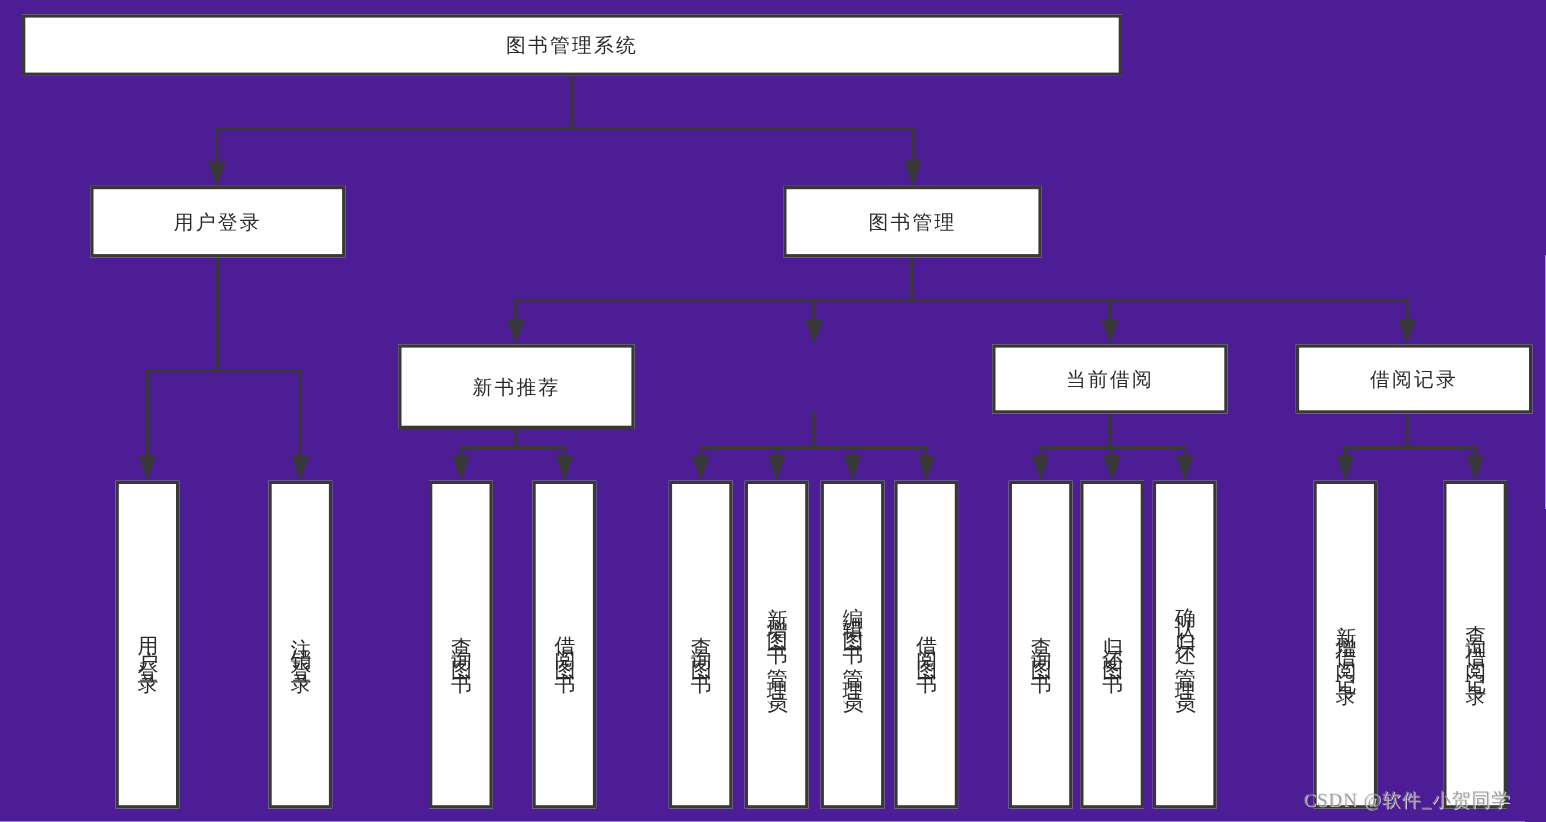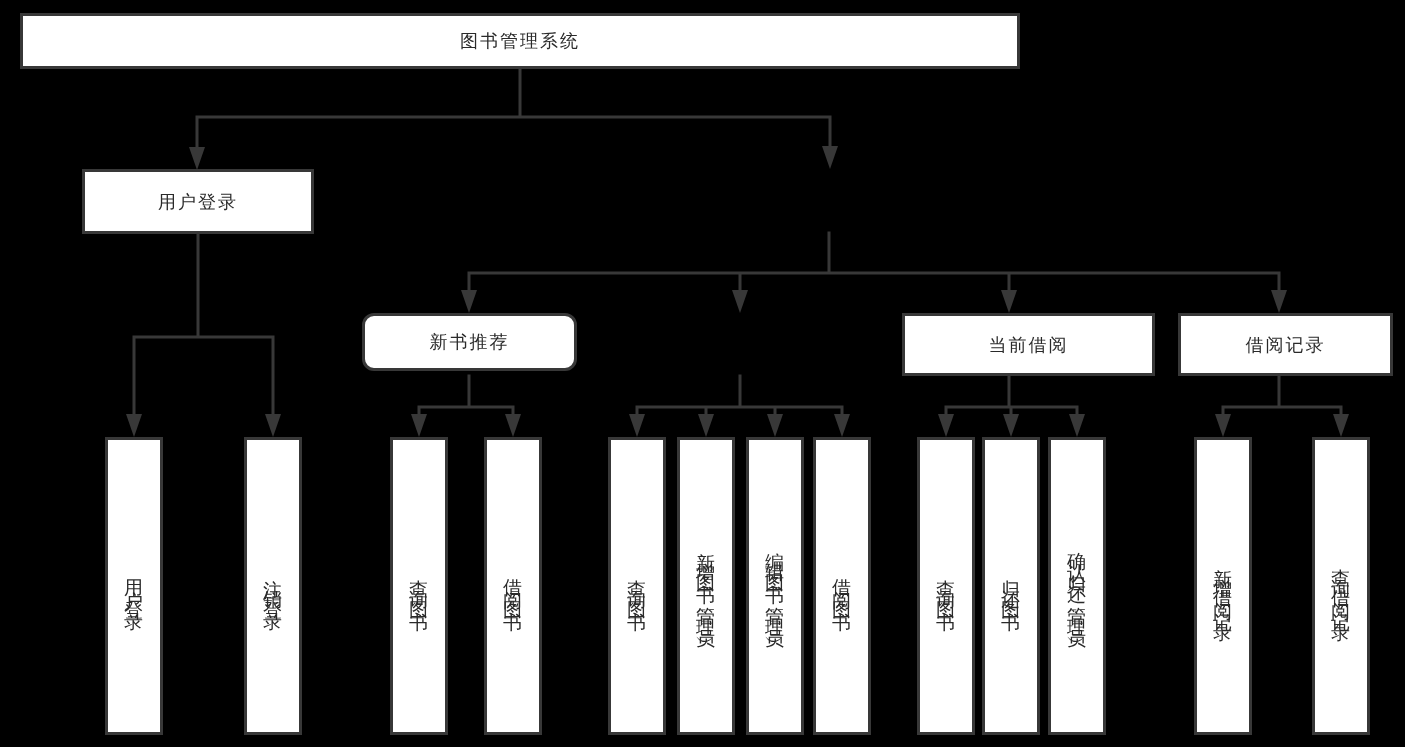--- a/index.html
+++ b/index.html
@@ -1,19 +1,19 @@
 <!DOCTYPE html>
 <html><head>
 <meta charset="utf-8">
 <style>
   html,body{margin:0;padding:0;background:#ffffff;}
   #canvas{
     position:relative;
     width:1405px;height:747px;
-    background:#000000;
+    background:#4c1d95;
     font-family:Liberation Serif, serif;
     color:#2a2a2a;
     overflow:hidden;
   }
   svg.connectors{position:absolute;left:0;top:0;width:1405px;height:747px;}
   .node{
     position:absolute;
     border:3px solid #383838;
     background:#ffffff;
     box-sizing:border-box;
@@ -94,25 +94,28 @@
     </g>
   </svg>
 
   <div class="node" style="left:20px;top:13px;width:1000px;height:56px;">
     <span class="hlabel">图书管理系统</span>
   </div>
 
   <div class="node" style="left:82px;top:169px;width:232px;height:65px;">
     <span class="hlabel">用户登录</span>
   </div>
+  <div class="node" style="left:712px;top:169px;width:235px;height:65px;">
+    <span class="hlabel">图书管理</span>
+  </div>
 
-  <div class="node" style="left:362px;top:313px;width:215px;height:58px;border-radius:12px;">
+  <div class="node" style="left:362px;top:313px;width:215px;height:77px;">
     <span class="hlabel">新书推荐</span>
   </div>
-  <div class="node" style="left:902px;top:313px;width:253px;height:63px;">
+  <div class="node" style="left:902px;top:313px;width:214px;height:63px;">
     <span class="hlabel">当前借阅</span>
   </div>
   <div class="node" style="left:1178px;top:313px;width:215px;height:63px;">
     <span class="hlabel">借阅记录</span>
   </div>
 
   <div class="node leaf" style="left:105px;">
     <span class="vlabel">用户登录</span>
   </div>
   <div class="node leaf" style="left:244px;">
@@ -149,14 +152,15 @@
     <span class="vlabel">确认归还（管理员）</span>
   </div>
 
   <div class="node leaf" style="left:1194px;">
     <span class="vlabel">新增借阅记录</span>
   </div>
   <div class="node leaf" style="left:1312px;">
     <span class="vlabel">查询借阅记录</span>
   </div>
 
+  <div class="watermark">CSDN @软件_小贺同学</div>
 
 </div>
 
 </body></html>

